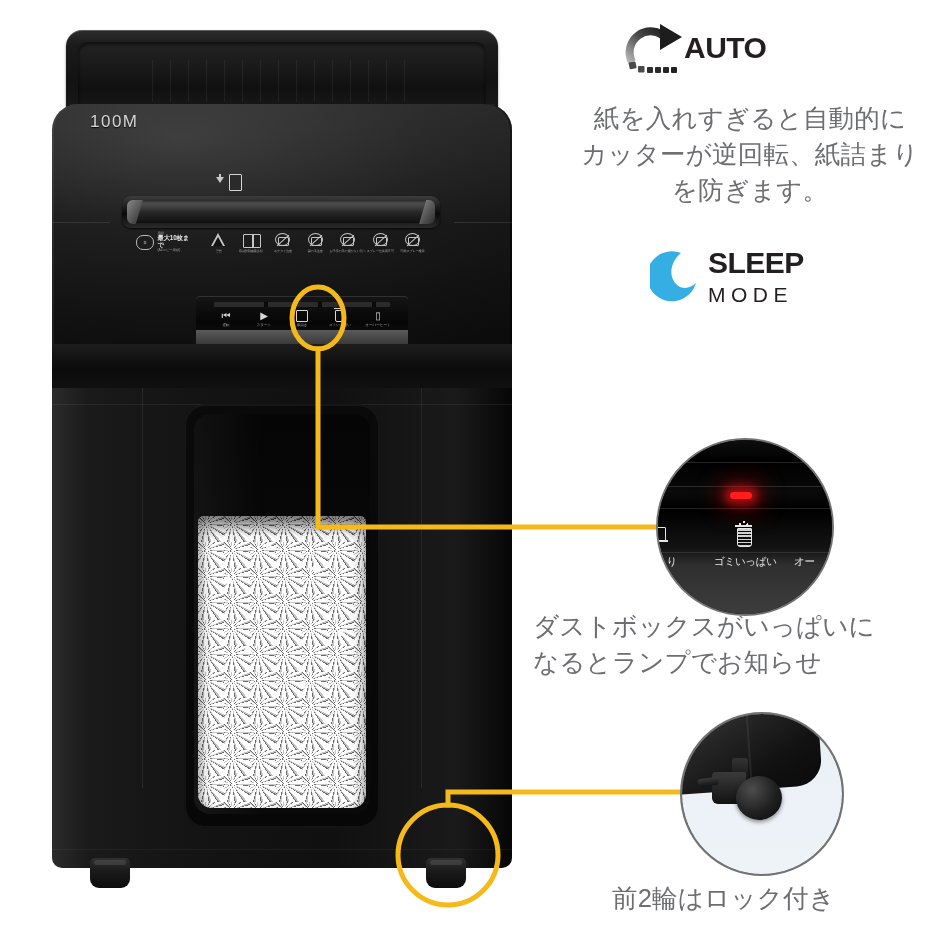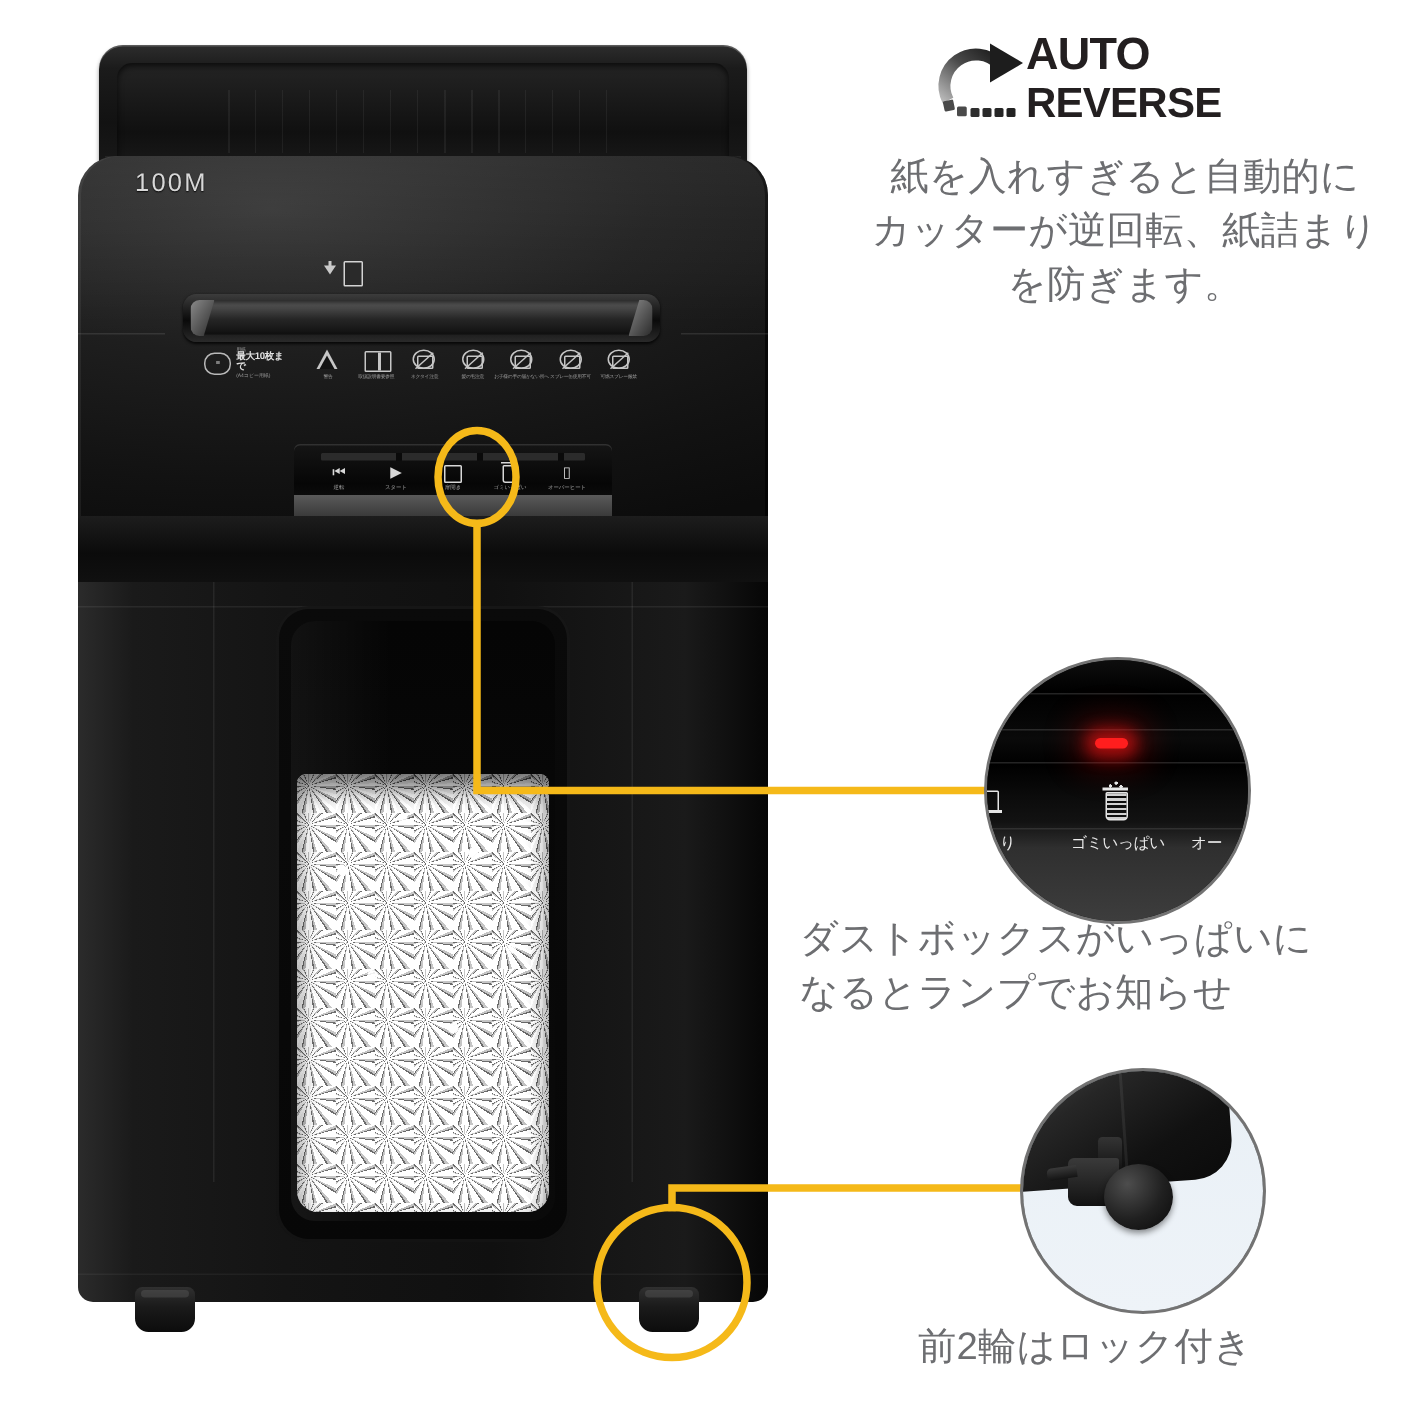--- a/index.html
+++ b/index.html
@@ -889,28 +889,38 @@
             <rect x="16" y="44" width="6.5" height="6.5" rx="1"></rect>
             <rect x="25" y="45" width="6" height="6" rx="1" fill="#2e2e2e"></rect>
             <rect x="33" y="45" width="6" height="6" rx="1" fill="#2a2a2a"></rect>
             <rect x="41" y="45" width="6" height="6" rx="1" fill="#262626"></rect>
             <rect x="49" y="45" width="6" height="6" rx="1" fill="#222"></rect>
           </g>
         </svg>
       </div>
       <div class="feat-head-text">
         <span class="feat-title-1">AUTO</span>
-        <span class="feat-title-2">REVERSE</span>
       </div>
     </div>
 
     <div class="feat-body" style="left:4px; top:100px; width:380px;text-align:center;">紙を入れすぎると自動的に
 カッターが逆回転、紙詰まり
 を防ぎます。</div>
 
+    <div class="feat-head" style="left:94px; top:248px;">
+      <div class="icon-moon">
+        <svg viewBox="0 0 58 56" width="58" height="56">
+          <path d="M46 34 A25 25 0 1 1 31 4 C20 13 18 28 27 36 C33 41 41 39 46 34 Z" fill="#35afe3"></path>
+        </svg>
+      </div>
+      <div class="feat-head-text">
+        <span class="feat-title-1">SLEEP</span>
+        <span class="feat-title-2 spaced">MODE</span>
+      </div>
+    </div>
 
   </div>
 
   <div class="inset" style="left:656px; top:438px; width:174px; height:174px;">
     <div class="inset-bin-bg"></div>
     <div class="inset-bin-line" style="top:22px;"></div>
     <div class="inset-bin-line" style="top:46px;"></div>
     <div class="inset-bin-line" style="top:68px;"></div>
     <div class="inset-bin-line" style="top:112px; background:rgba(255,255,255,0.10);"></div>
 

